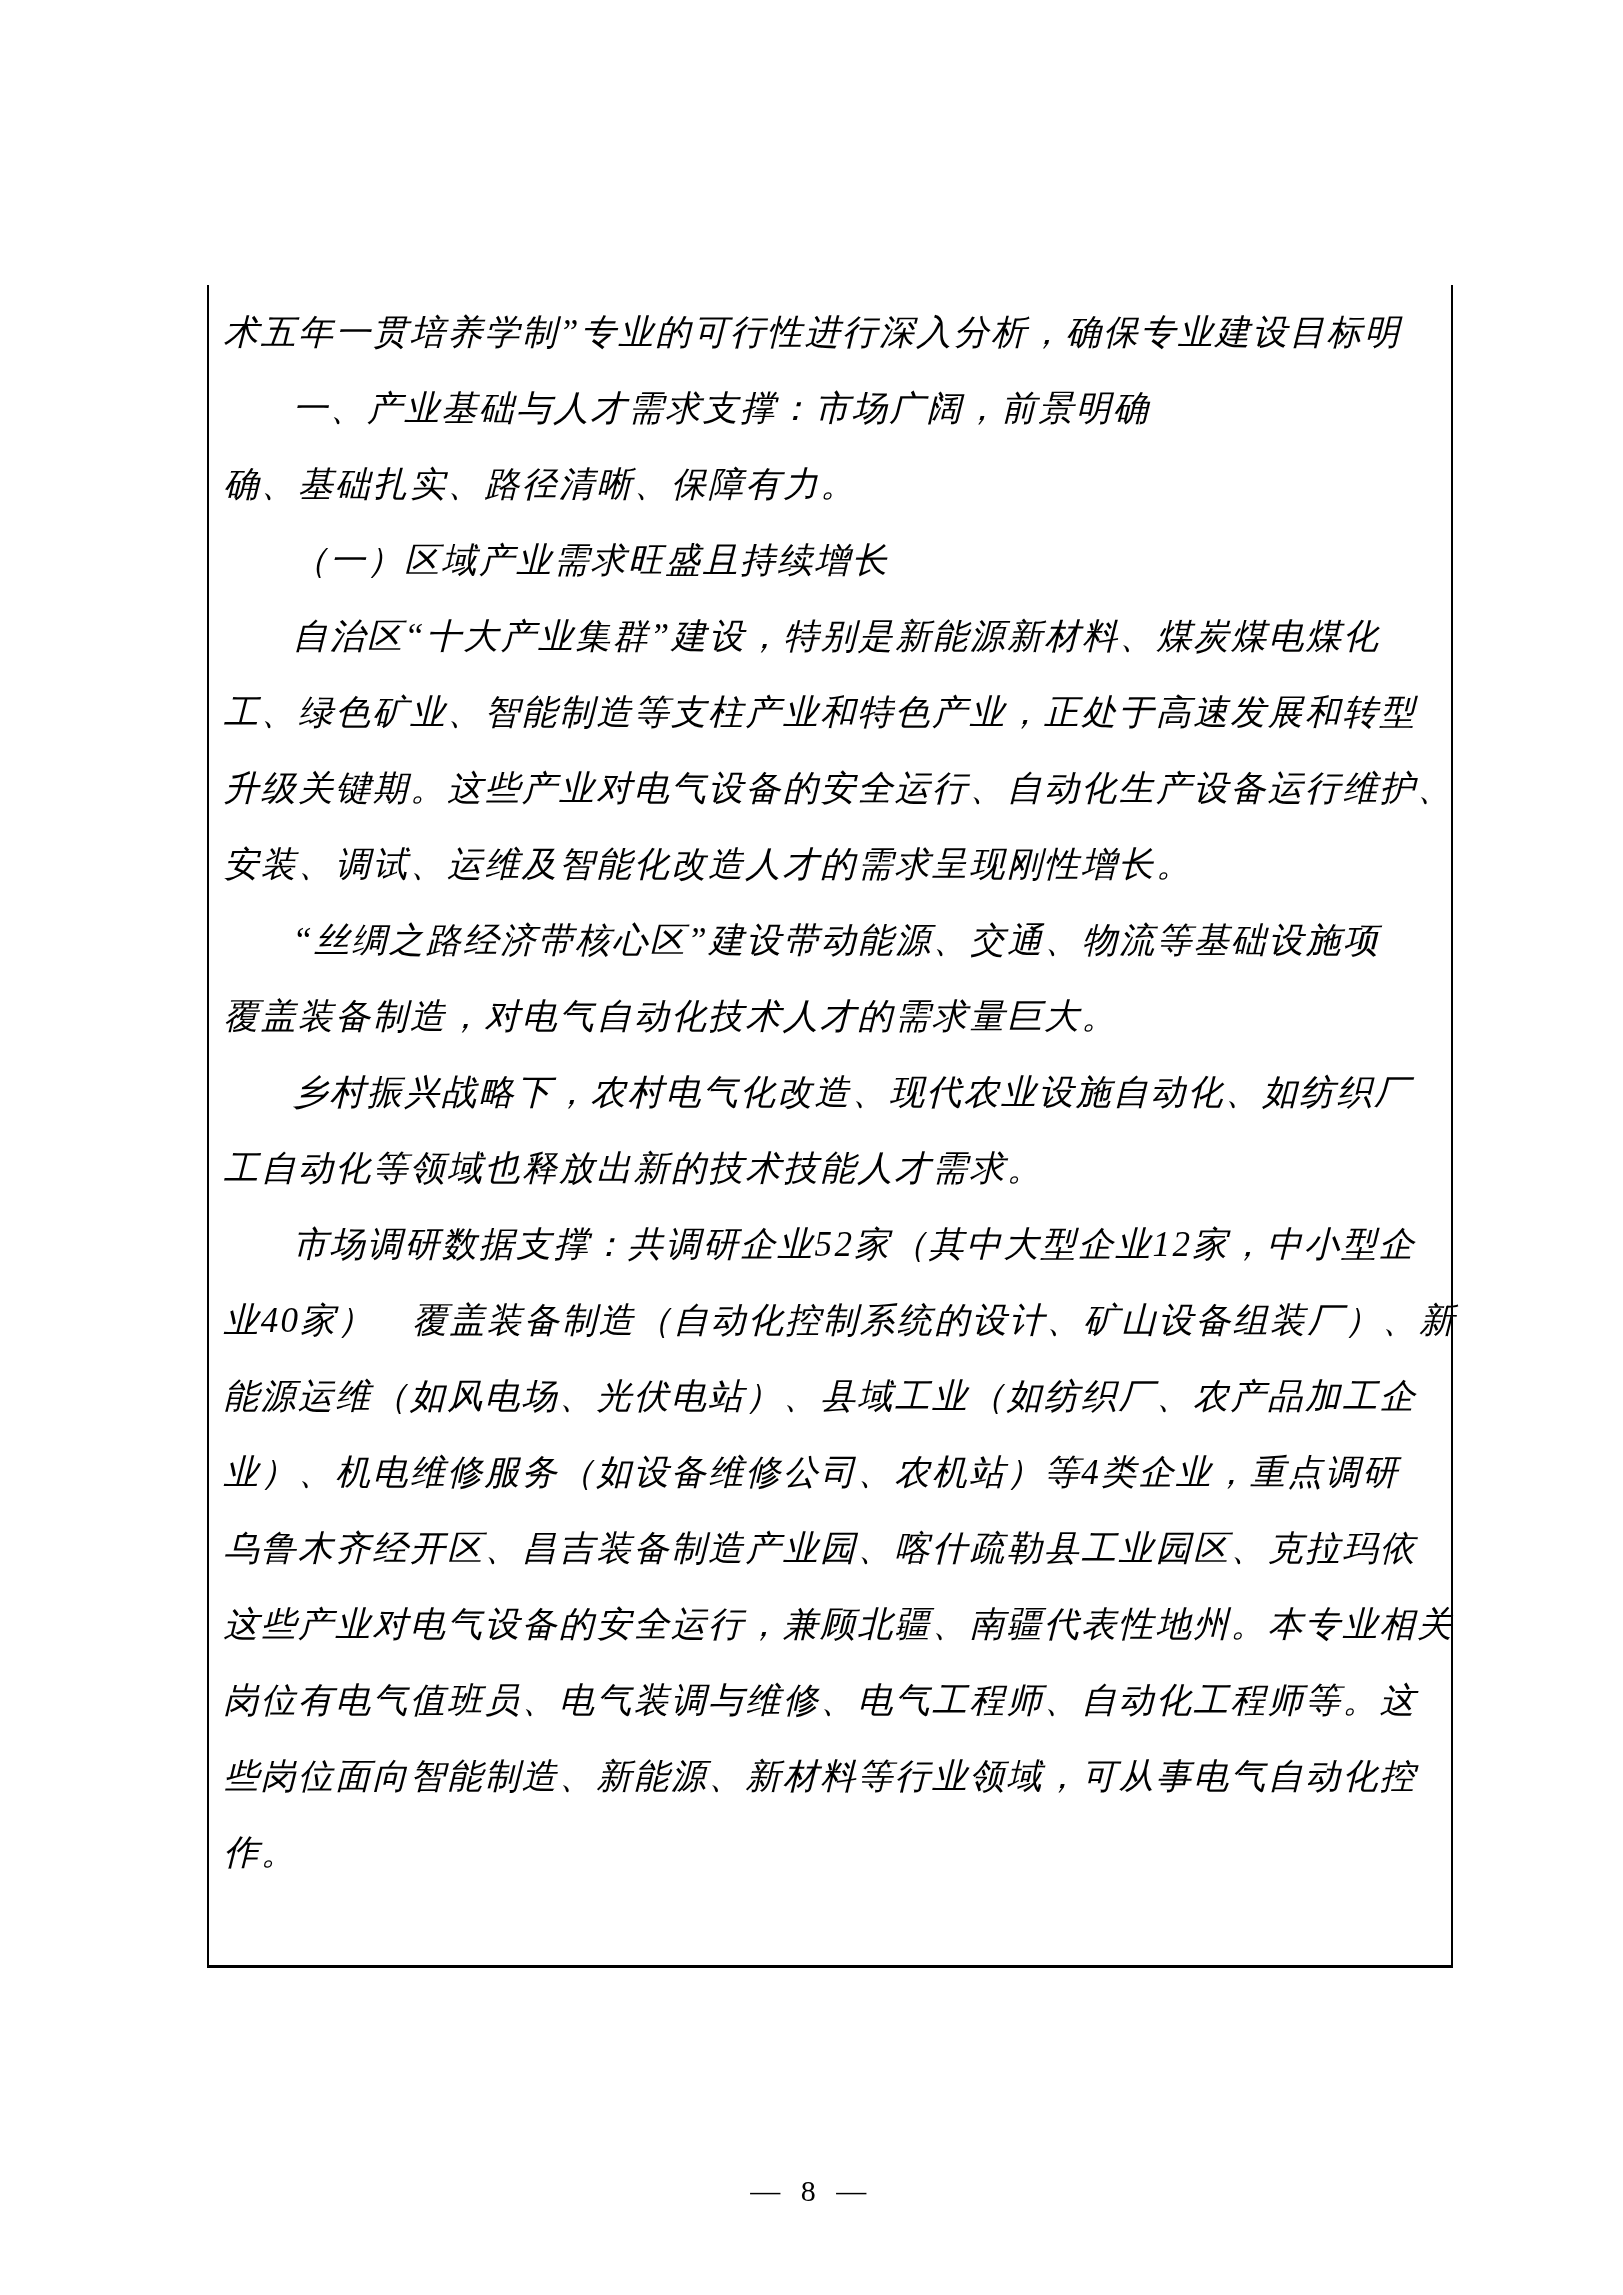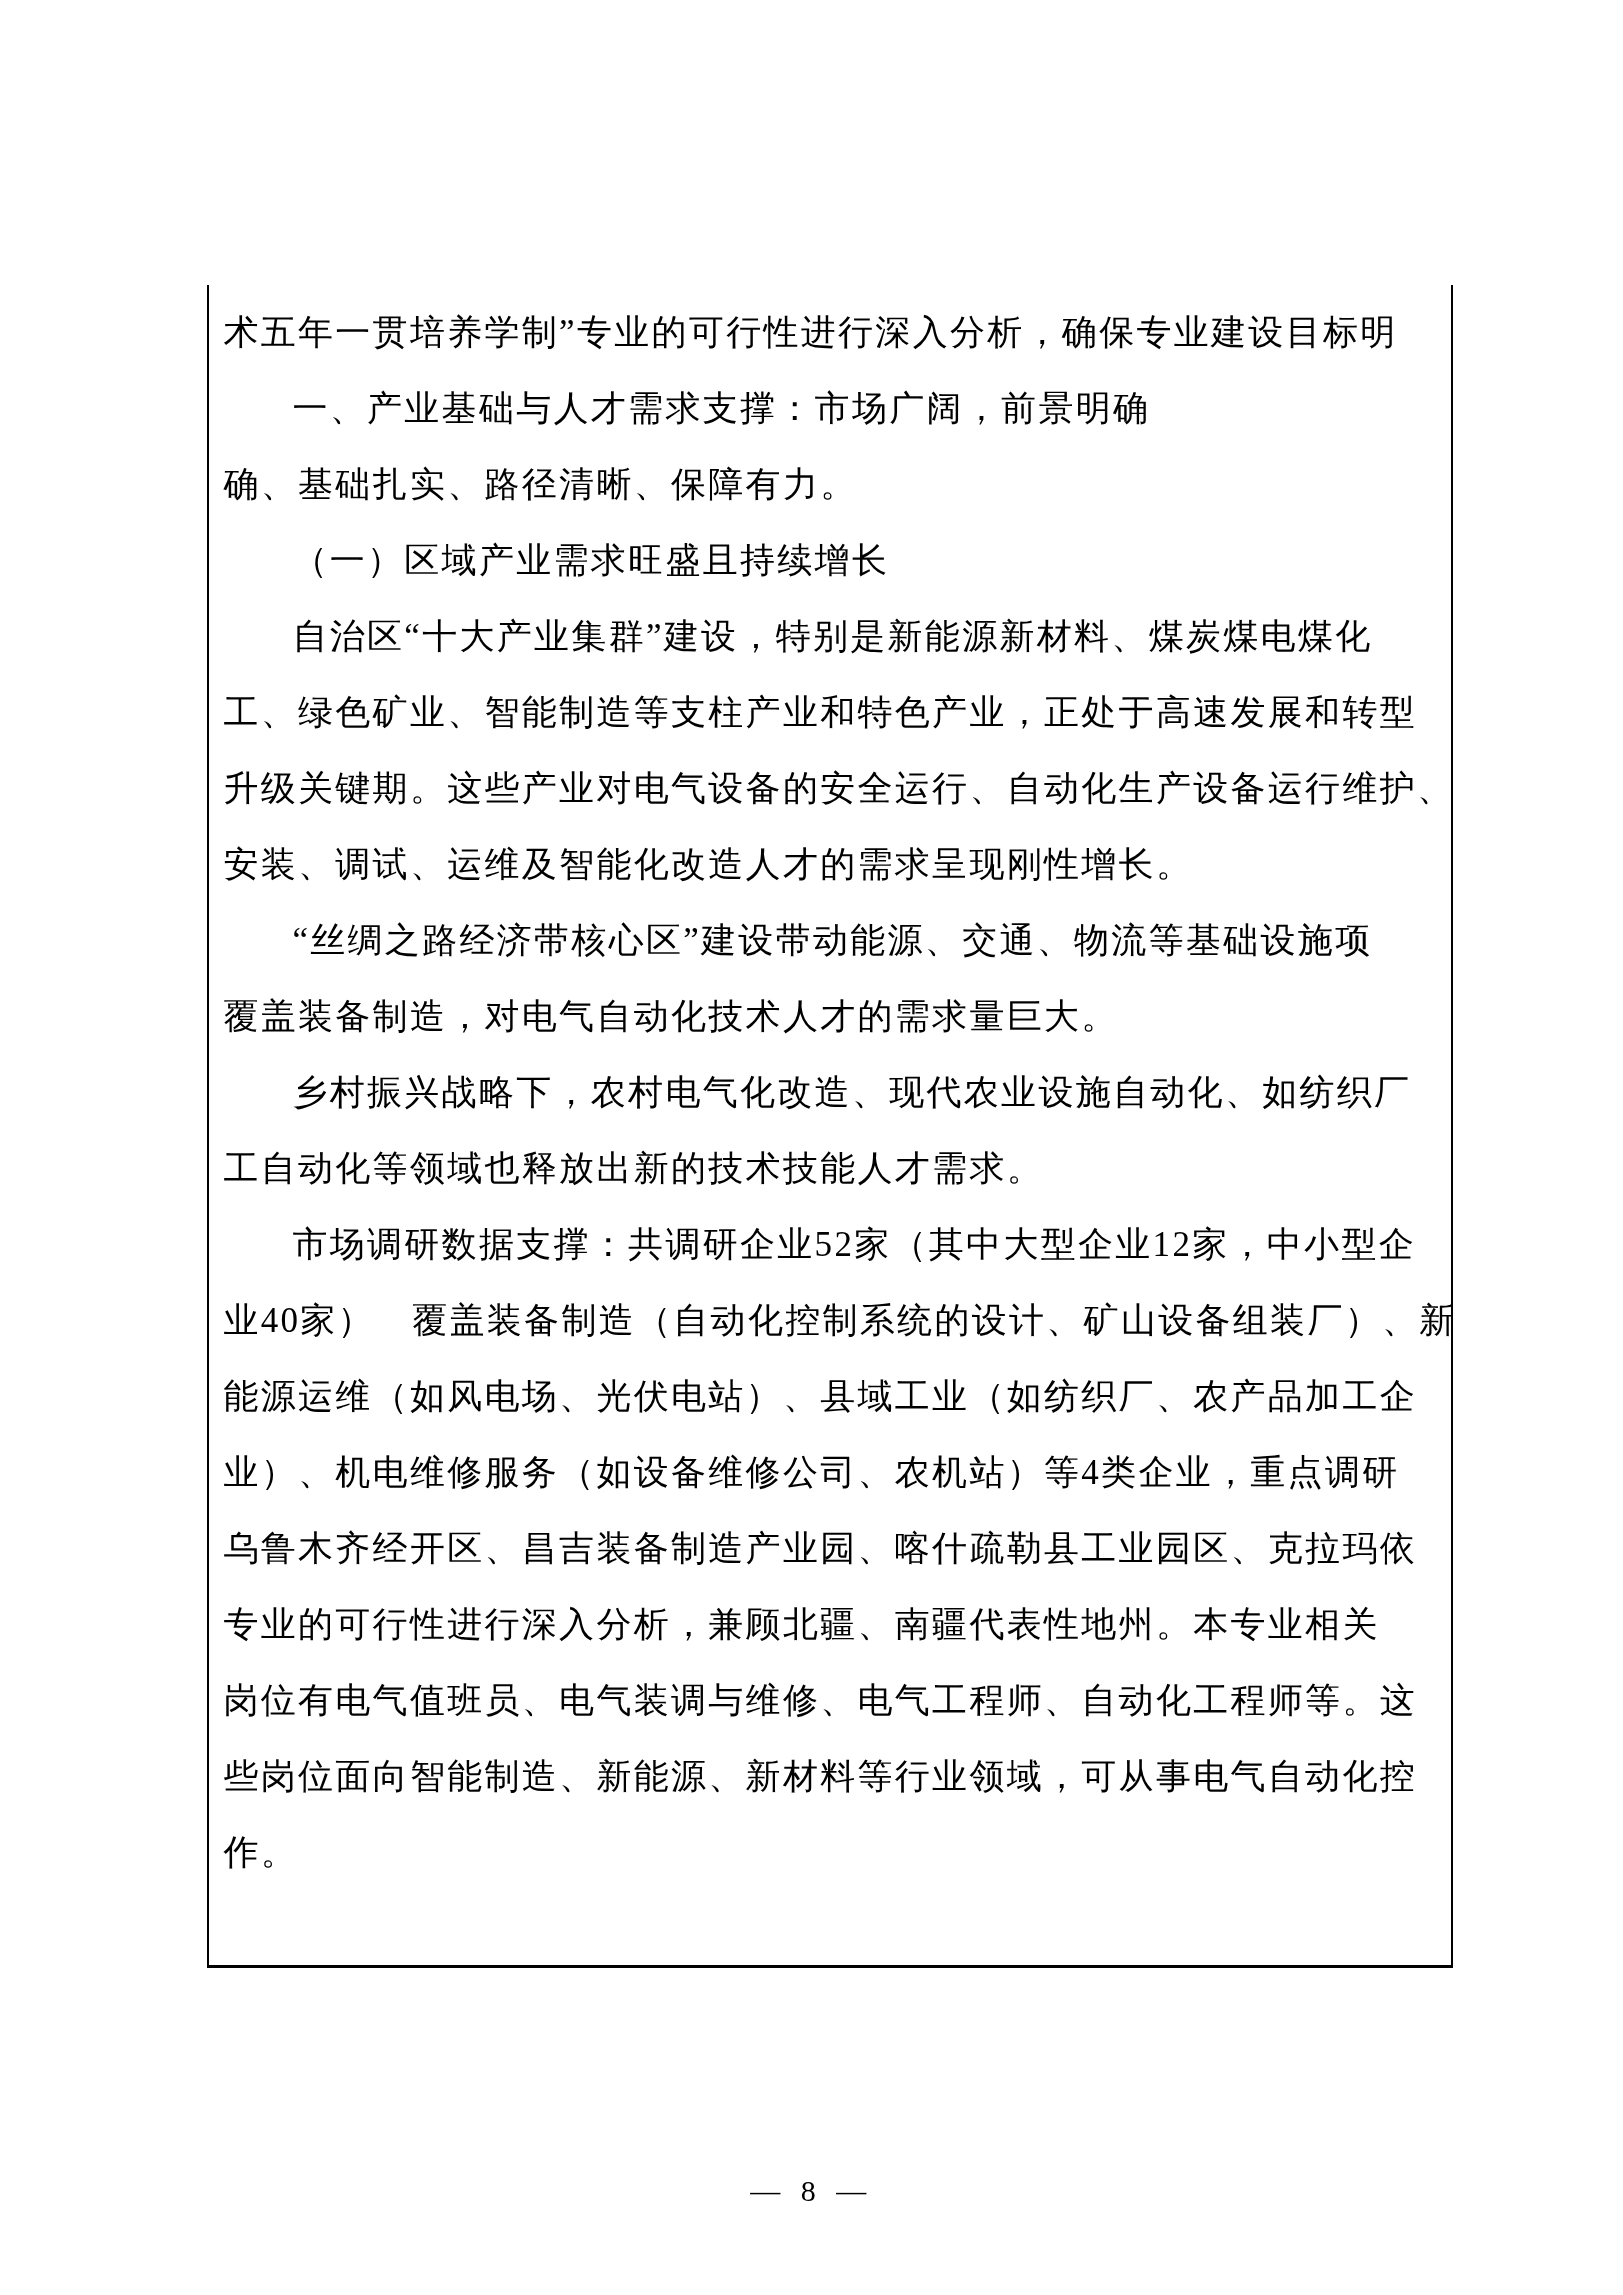--- a/index.html
+++ b/index.html
@@ -32,20 +32,21 @@
   .lines {
     padding: 9.8px 15.7px 0 14.4px;
   }
   .text-line {
     height: 76px;
     line-height: 76px;
     font-size: 35px;
     letter-spacing: 2.3px;
     white-space: pre;
     color: #000000;
+    font-style: italic;
   }
   .text-line.indent {
     text-indent: 69px;
   }
   .footer {
     position: absolute;
     top: 2174px;
     left: 0;
     width: 100%;
     text-align: center;
@@ -72,21 +73,21 @@
         <div class="text-line">安装、调试、运维及智能化改造人才的需求呈现刚性增长。</div>
         <div class="text-line indent">“丝绸之路经济带核心区”建设带动能源、交通、物流等基础设施项</div>
         <div class="text-line">覆盖装备制造，对电气自动化技术人才的需求量巨大。</div>
         <div class="text-line indent">乡村振兴战略下，农村电气化改造、现代农业设施自动化、如纺织厂</div>
         <div class="text-line">工自动化等领域也释放出新的技术技能人才需求。</div>
         <div class="text-line indent">市场调研数据支撑：共调研企业52家（其中大型企业12家，中小型企</div>
         <div class="text-line">业40家）　覆盖装备制造（自动化控制系统的设计、矿山设备组装厂）、新</div>
         <div class="text-line">能源运维（如风电场、光伏电站）、县域工业（如纺织厂、农产品加工企</div>
         <div class="text-line">业）、机电维修服务（如设备维修公司、农机站）等4类企业，重点调研</div>
         <div class="text-line">乌鲁木齐经开区、昌吉装备制造产业园、喀什疏勒县工业园区、克拉玛依</div>
-        <div class="text-line">专业的可行性进行深入分析，兼顾北疆、南疆代表性地州。本专业相关</div>
+        <div class="text-line">这些产业对电气设备的安全运行，兼顾北疆、南疆代表性地州。本专业相关</div>
         <div class="text-line">岗位有电气值班员、电气装调与维修、电气工程师、自动化工程师等。这</div>
         <div class="text-line">些岗位面向智能制造、新能源、新材料等行业领域，可从事电气自动化控</div>
         <div class="text-line">作。</div>
       </div>
   </div>
   <div class="footer">
     <span>— 8 —</span>
   </div>
 </div>
 

